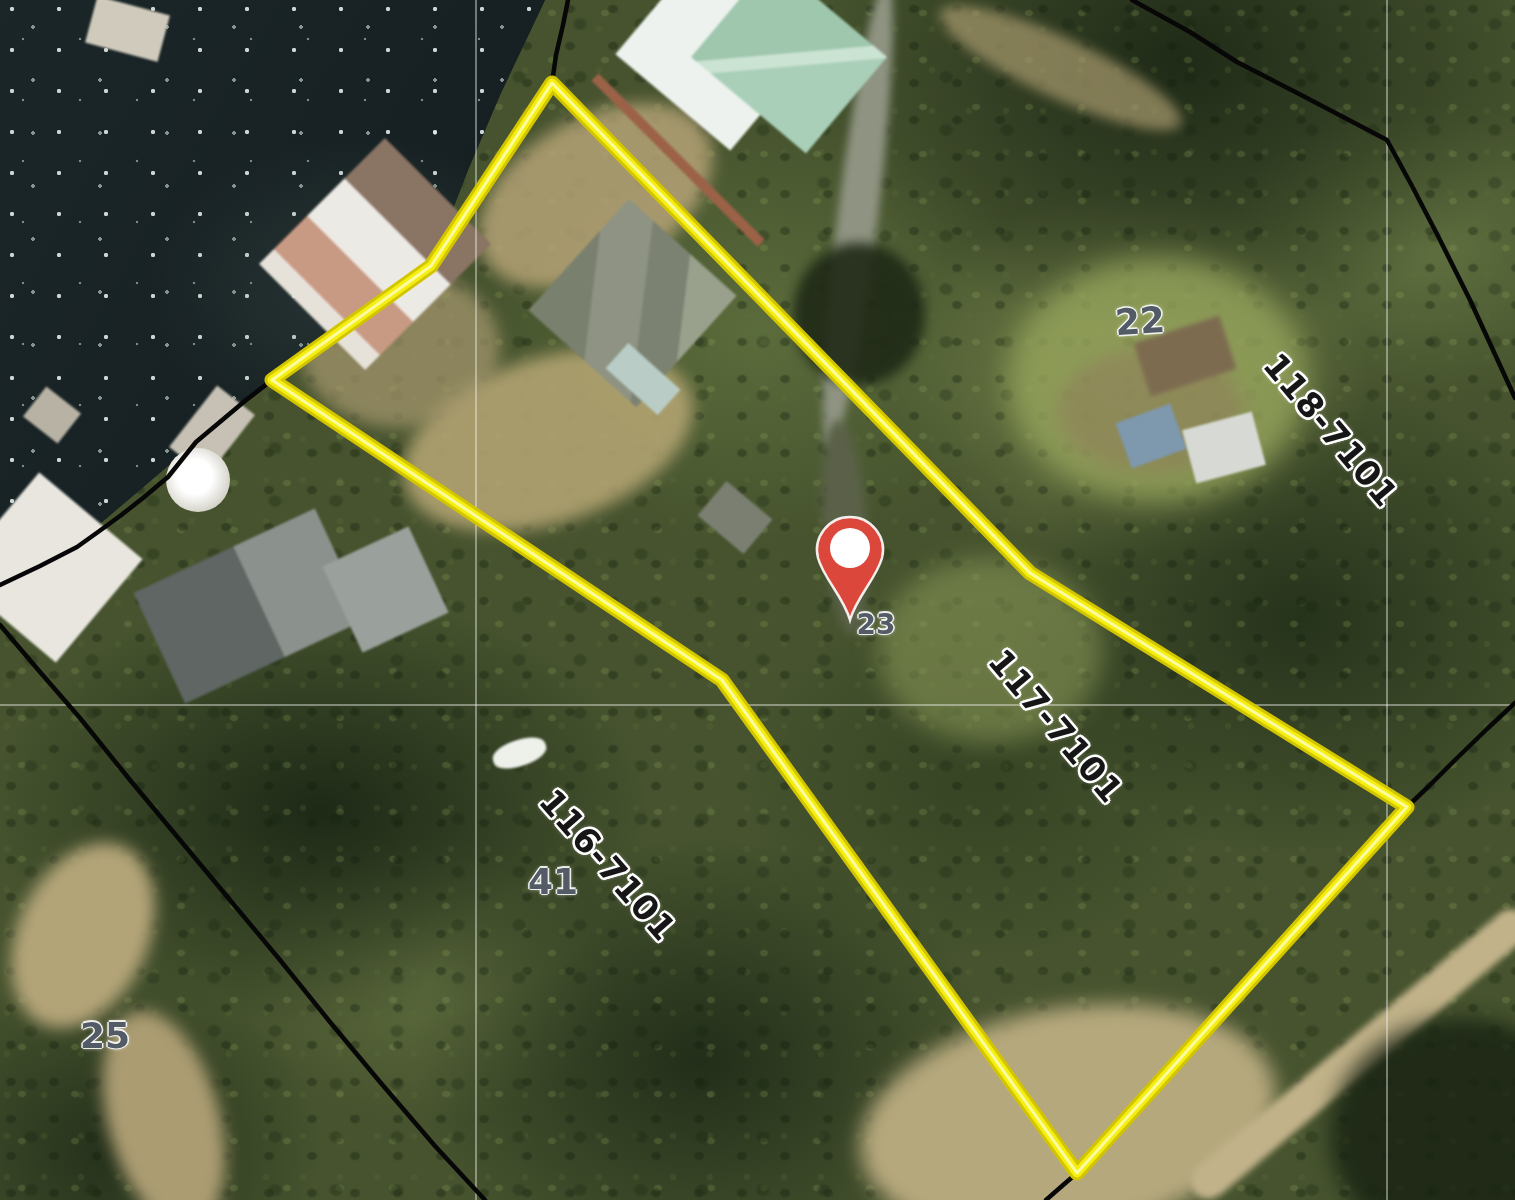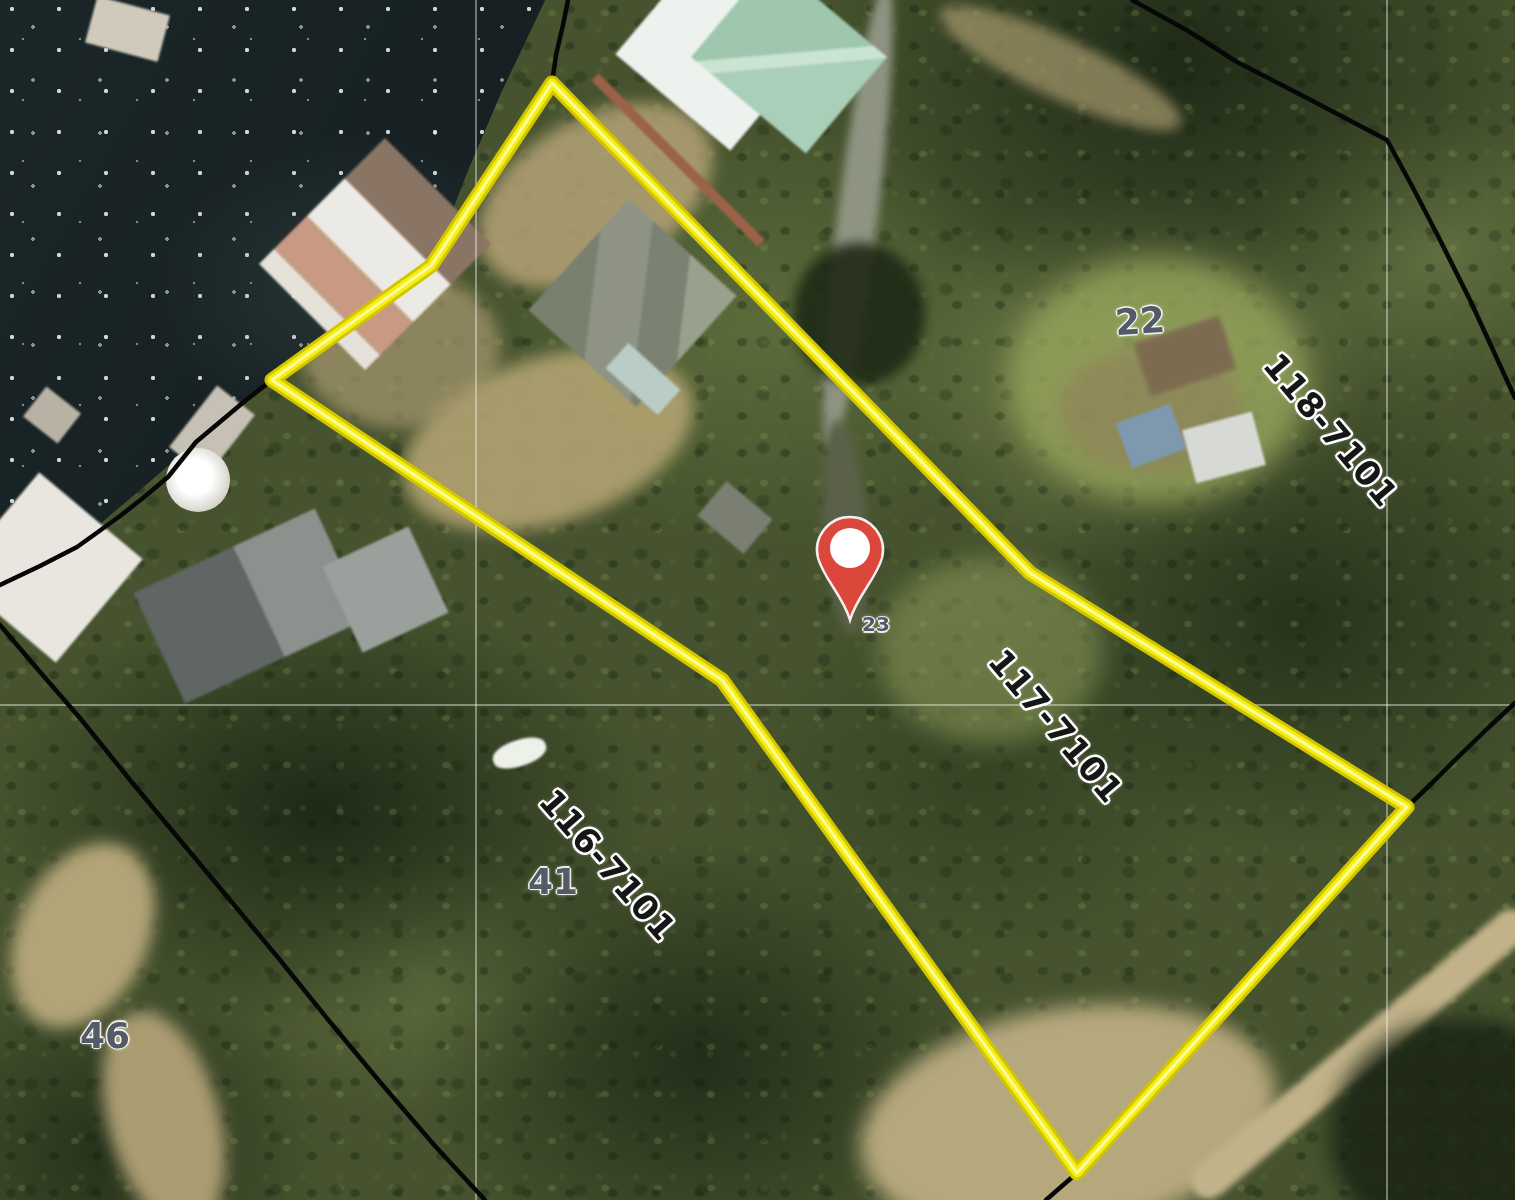--- a/index.html
+++ b/index.html
@@ -124,22 +124,22 @@
       <polygon stroke-width="9" points="552,83 1030,573 1407,807 1077,1173 722,680 272,380 431,266" stroke="#f4ef10"></polygon>
       <polygon stroke-width="3" points="552,83 1030,573 1407,807 1077,1173 722,680 272,380 431,266" stroke="#fdfaa0"></polygon>
     </g>
   </svg>
 
   <div class="plabel" style="left:1331px;top:430px;--rot:50deg">118-7101</div>
   <div class="plabel" style="left:1056px;top:726px;--rot:50deg">117-7101</div>
   <div class="plabel" style="left:608px;top:865px;--rot:49deg">116-7101</div>
 
   <div class="nlabel" style="left:1140px;top:321px;--rot:-4deg">22</div>
-  <div class="nlabel" style="left:876px;top:624px;font-size:20px">23</div>
+  <div class="nlabel" style="left:876px;top:624px;font-size:28px">23</div>
   <div class="nlabel" style="left:553px;top:881px">41</div>
-  <div class="nlabel" style="left:105px;top:1035px">46</div>
+  <div class="nlabel" style="left:105px;top:1035px">25</div>
 
   <svg class="ovl" style="left:800px;top:480px;" width="100" height="150" viewBox="0 0 100 150">
     <path d="M50,140 C43,116 24,99 18,78 A33,33 0 1 1 82,78 C76,99 57,116 50,140 Z" stroke="rgba(255,255,255,0.9)" stroke-width="2.5" fill="#db473b"></path>
     <circle cx="50" cy="68" r="20" fill="#ffffff"></circle>
   </svg>
 
 </div>
 
 </body></html>

